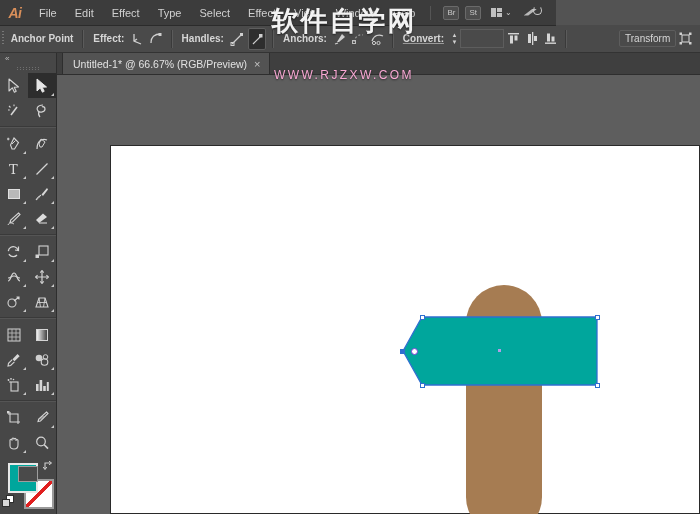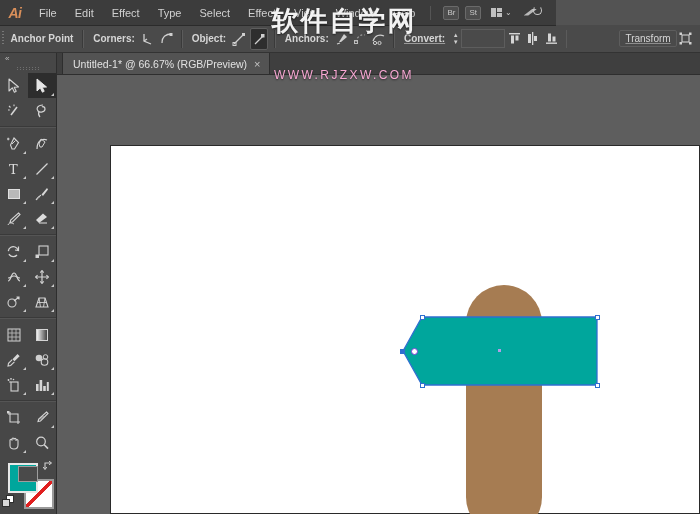--- a/index.html
+++ b/index.html
@@ -99,21 +99,21 @@
     align-items:center;justify-content:center;gap:2px;margin-left:2px;
     background:#4a4a4a;
   }
   .stepper i{font-size:6px;line-height:5px;color:#cfcfcf;}
   .cornerfield{
     height:17px;min-width:42px;background:#4a4a4a;border:1px solid #5d5d5d;
     margin-left:1px;
   }
   .xform-btn{
     font-size:10px;color:#d6d6d6;border:1px solid #5d5d5d;background:#4a4a4a;
-    padding:2px 5px;border-radius:2px;text-decoration:underline;
+    padding:2px 5px;border-radius:2px;
     text-decoration-color:#8e8e8e;white-space:nowrap;margin-left:47px;
   }
 
   
   .tabbar{
     position:absolute;left:56px;top:52px;width:644px;height:22px;
     background:#3f3f3f;border-bottom:1px solid #2e2e2e;z-index:3;
     display:flex;align-items:flex-end;
   }
   .doctab{
@@ -242,36 +242,36 @@
     <div class="wm-en">WWW.RJZXW.COM</div>
   </div>
 
   <div class="controlbar">
     <div class="grip">
         <i></i>
       </div>
     <div class="cb-label">Anchor Point</div>
     <div class="cb-sep"></div>
 
-    <div class="cb-label">Corners:</div>
+    <div class="cb-label">Effect:</div>
     <div class="icobtn">
       <svg width="14" height="14" viewBox="0 0 14 14">
           <path d="M3 2 L3 9 L10 12" fill="none" stroke="#cfcfcf" stroke-width="1.3"></path>
           <path d="M3 9 L6 7" stroke="#cfcfcf" stroke-width="1.3"></path>
         </svg>
     </div>
     <div class="icobtn">
       <svg width="14" height="14" viewBox="0 0 14 14">
           <path d="M2 11 C2 4 6 2 12 2" fill="none" stroke="#cfcfcf" stroke-width="1.3"></path>
           <rect x="9.5" y="1" width="3" height="3" fill="#cfcfcf"></rect>
         </svg>
     </div>
     <div class="cb-sep"></div>
 
-    <div class="cb-label">Object:</div>
+    <div class="cb-label">Handles:</div>
     <div class="icobtn">
       <svg width="14" height="14" viewBox="0 0 14 14">
           <path d="M2 12 L12 2" stroke="#cfcfcf" stroke-width="1.2"></path>
           <rect x="1" y="10.5" width="3" height="3" fill="none" stroke="#cfcfcf"></rect>
           <rect x="10" y="1" width="3" height="3" fill="#cfcfcf"></rect>
         </svg>
     </div>
     <div class="icobtn sel">
       <svg width="14" height="14" viewBox="0 0 14 14">
           <path d="M3 12 L11 4" stroke="#cfcfcf" stroke-width="1.2"></path>

